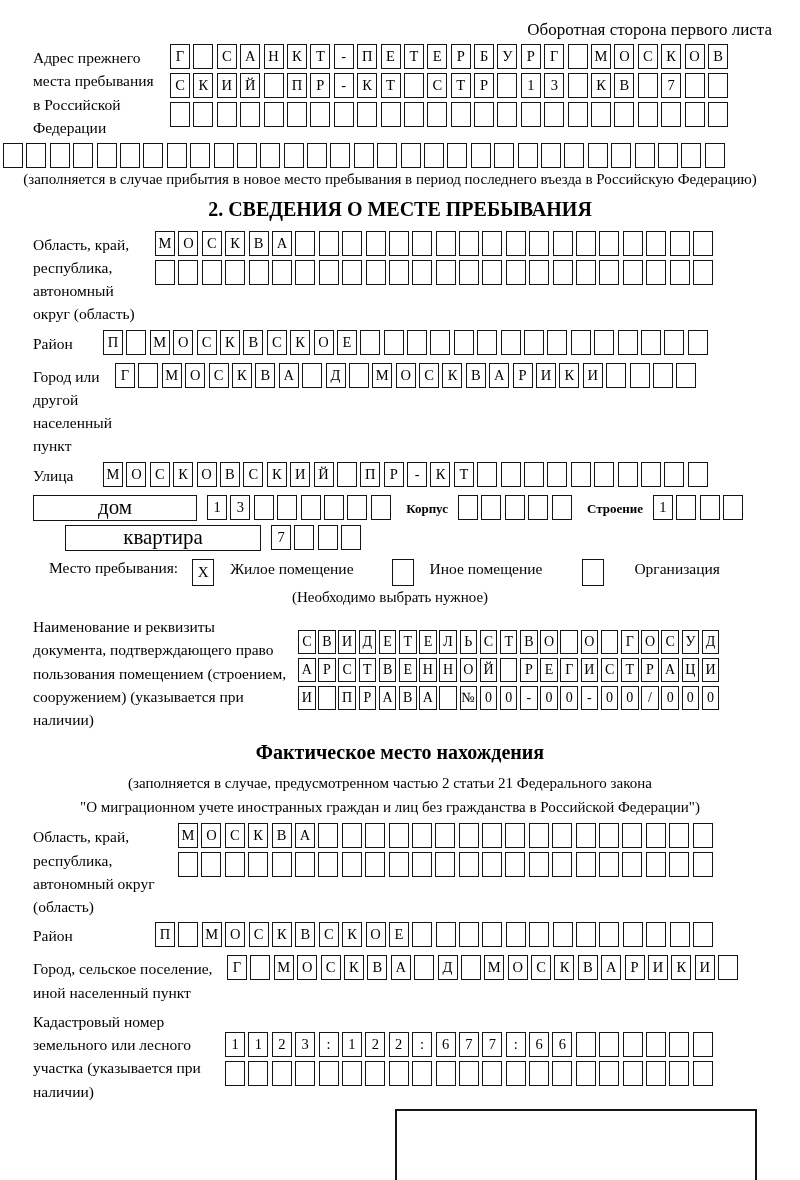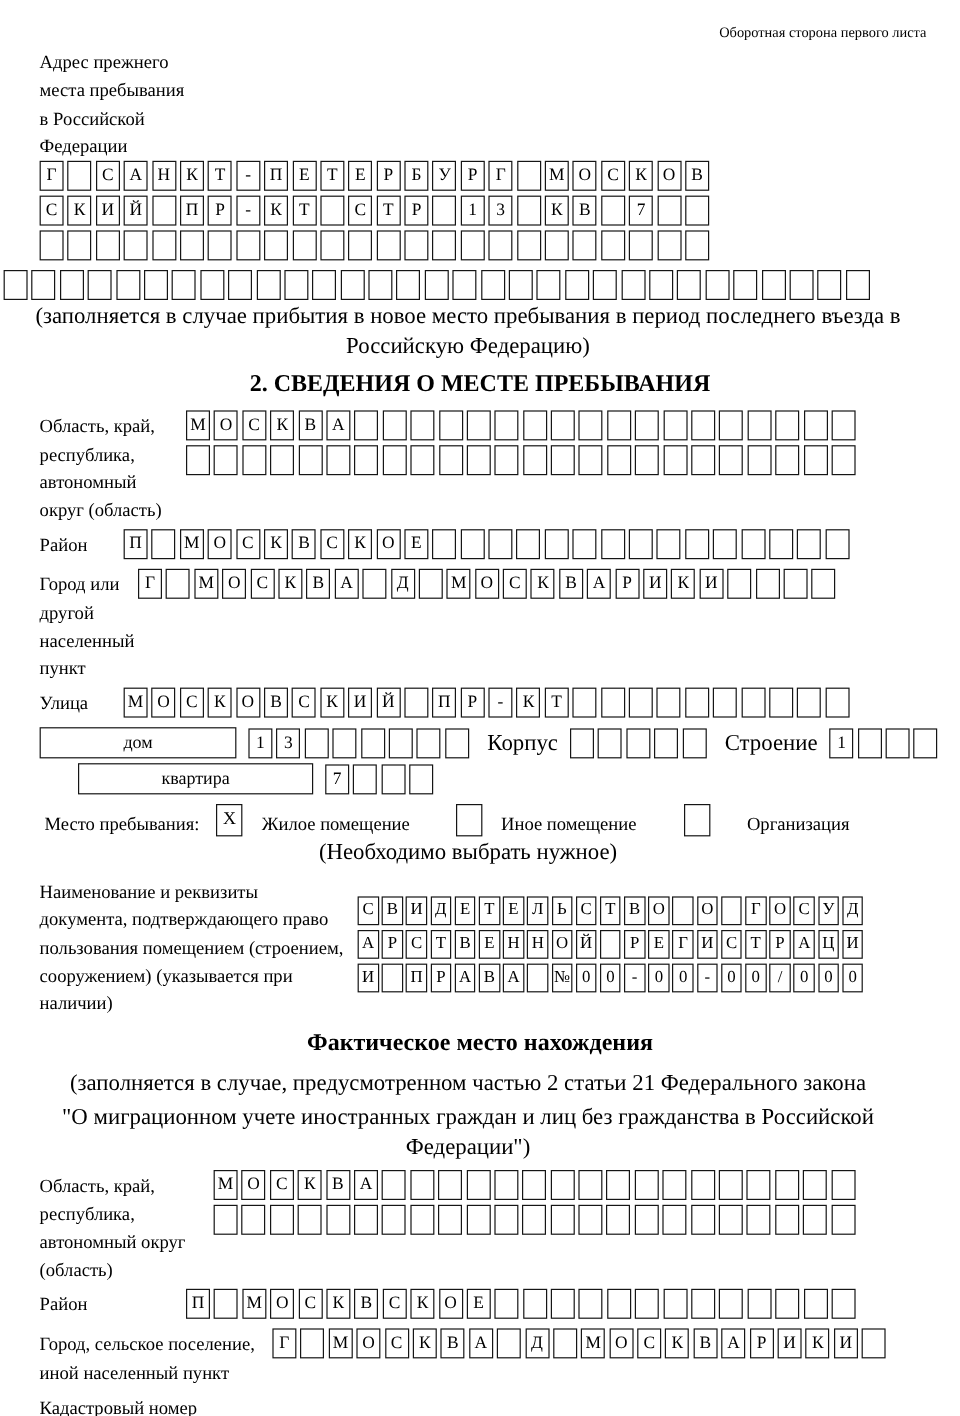--- a/index.html
+++ b/index.html
@@ -2,60 +2,60 @@
 <html><head>
 <meta charset="utf-8">
 <style>
   html,body{margin:0;padding:0;background:#fff;}
   .page{
     width:800px;height:1180px;background:#fff;color:#000;
     font-family:"Liberation Serif","DejaVu Serif",serif;
     overflow:hidden;position:relative;box-sizing:border-box;
   }
   .content{padding:0 20px 0 33px;}
-  .top-note{padding-top:20px;padding-right:28px;text-align:right;font-size:12px;}
+  .top-note{padding-top:20px;padding-right:28px;text-align:right;font-size:17px;}
   
   .frow{display:flex;align-items:flex-start;margin-bottom:4px;}
   .lbl{font-size:15.5px;line-height:1.5;flex:0 0 auto;padding-top:2px;box-sizing:border-box;padding-right:8px;}
   .w137{width:137px}.w122{width:122px}.w70{width:70px}.w82{width:82px}
   .w265{width:265px}.w145{width:145px}.w122b{width:122px}.w194{width:194px}.w192{width:192px}
   .rows{flex:1 1 auto;min-width:0;}
   .cells{display:flex;margin-bottom:4px;}
   .cell{
     flex:0 0 auto;width:18px;height:23px;border:1.6px solid #151515;margin-right:3.4px;
     display:flex;align-items:center;justify-content:center;
     font-size:14.5px;background:#fff;box-sizing:content-box;
   }
   .cells-sm .cell{width:15.6px;height:22px;margin-right:2.6px;font-size:14px;}
   .full-row{margin-left:-30px;margin-bottom:2px;}
-  .note{font-size:19px;line-height:1.3;margin:2px 0 6px 0;}
+  .note{font-size:15px;line-height:1.3;margin:2px 0 6px 0;}
   .note.center{text-align:center;margin-left:-33px;padding:0 10px;}
   .sec-title{font-size:20px;font-weight:bold;text-align:center;margin:8px 0 10px -13px;}
   .field-box{
     flex:0 0 auto;border:1.8px solid #151515;height:24px;display:flex;align-items:center;
-    justify-content:center;font-size:15px;background:#fff;margin-right:10px;
+    justify-content:center;font-size:21px;background:#fff;margin-right:10px;
   }
   .box-dom{width:162px}.box-kv{width:194px}
-  .inline-lbl{font-size:19px;padding:2px 10px 0 12px;}
-  .mesto{display:flex;align-items:flex-end;margin:8px 0 2px 4px;font-size:15.5px;}
+  .inline-lbl{font-size:13px;padding:2px 10px 0 12px;font-weight:bold;}
+  .mesto{display:flex;align-items:flex-start;margin:8px 0 2px 16px;font-size:15.5px;}
   .checkbox{
     flex:0 0 auto;width:20px;height:25px;border:1.6px solid #151515;display:flex;
     align-items:center;justify-content:center;font-size:15px;margin:0 16px 0 14px;background:#fff;
   }
   .opt{padding-top:1px;}
   .stamp-box{width:358px;height:174px;border:2px solid #151515;margin:6px 0 6px 362px;background:#fff;}
 </style>
 </head>
 <body>
 
 <div class="page">
   <div class="top-note">Оборотная сторона первого листа</div>
   <div class="content">
 
-    <div class="frow" style="margin-top:4px;flex-direction:column;">
+    <div class="frow" style="margin-top:4px;">
       <div class="lbl w137">Адрес прежнего места пребывания в Российской Федерации</div>
       <div class="rows">
         <div class="cells">
             <span class="cell">Г</span>
             <span class="cell"></span>
             <span class="cell">С</span>
             <span class="cell">А</span>
             <span class="cell">Н</span>
             <span class="cell">К</span>
             <span class="cell">Т</span>

